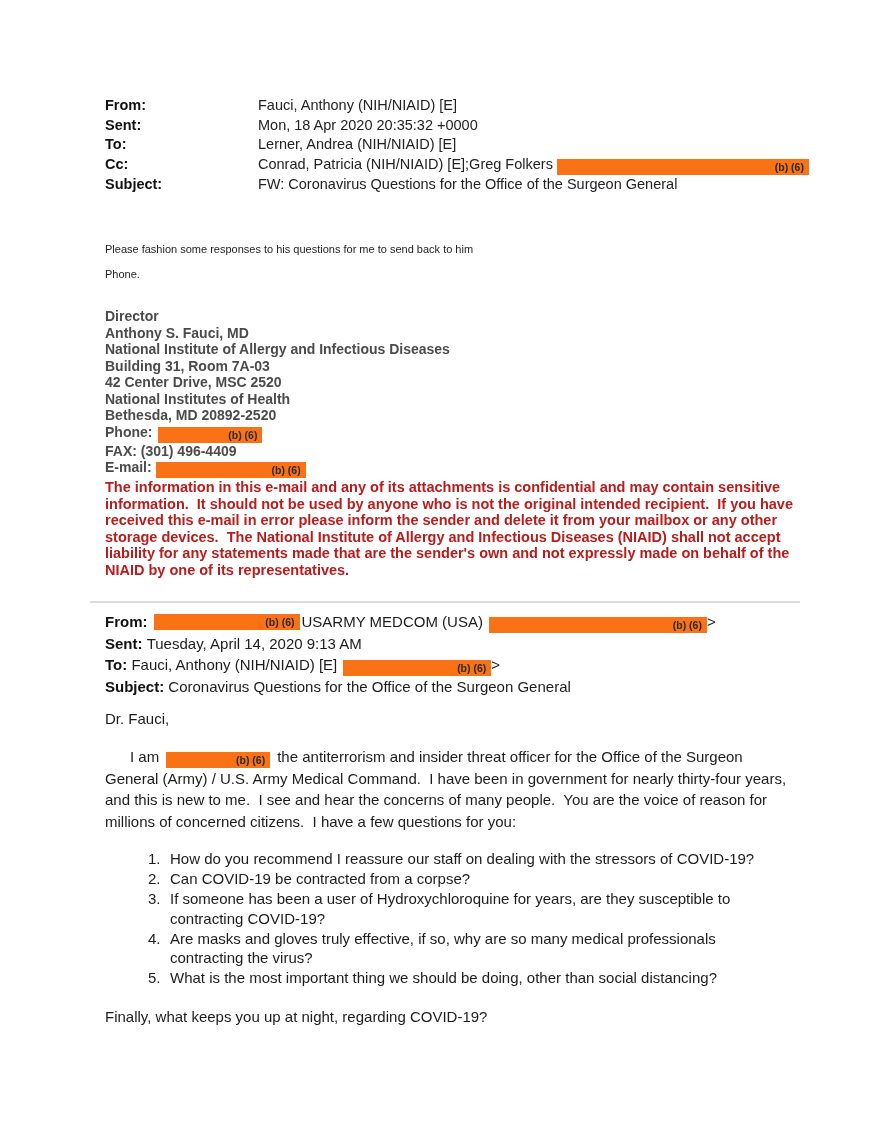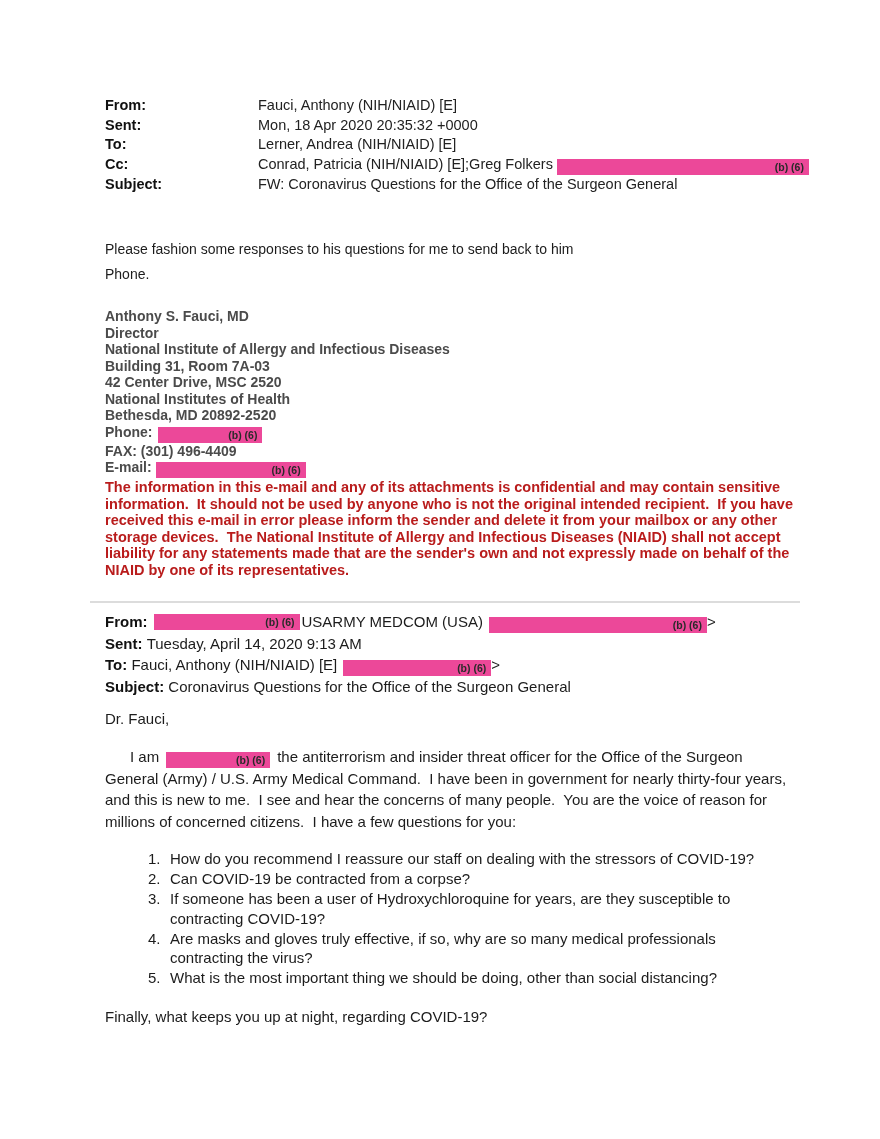--- a/index.html
+++ b/index.html
@@ -16,39 +16,39 @@
     padding:96px 104px 40px 105px;
     filter:blur(0.25px);
   }
   
   .hdr1-row{display:flex;font-size:14.5px;line-height:19.5px;color:#222;}
   .hdr1-label{width:153px;font-weight:bold;flex:none;color:#111;}
   .hdr1-value{white-space:nowrap;}
   
   .redact{
     display:inline-block;
-    background:#ec4899;
+    background:#f97316;
     text-align:right;
     box-sizing:border-box;
     padding:1px 5px 1px 4px;
     font-size:10.5px;
     font-weight:bold;
     color:#2a2a2a;
     line-height:14px;
     vertical-align:-2px;
   }
   .rw-cc{width:252px;margin-left:4px;}
   .rw-phone{width:104px;margin-left:6px;}
   .rw-email{width:150px;margin-left:4px;}
   .rw-from2a{width:146px;margin:0 2px 0 6px;vertical-align:1px;}
   .rw-from2b{width:218px;margin-left:6px;}
   .rw-to2{width:148px;margin-left:6px;}
   .rw-iam{width:104px;margin:0 7px;}
   
-  .body1{margin-top:43px;font-size:14px;line-height:25px;color:#1c1c1c;}
+  .body1{margin-top:43px;font-size:11px;line-height:25px;color:#1c1c1c;}
   
   .sig{margin-top:21px;font-size:14px;line-height:16.5px;font-weight:bold;color:#4b4b4b;}
   .sig-line{white-space:nowrap;}
   
   .disclaimer{
     margin-top:1px;width:690px;
     font-size:14.5px;line-height:16.5px;font-weight:bold;color:#b91c1c;
     white-space:pre-wrap;
   }
   
@@ -95,22 +95,22 @@
       <span class="hdr1-value">FW: Coronavirus Questions for the Office of the Surgeon General</span>
     </div>
   </div>
 
   <div class="body1">
     <div>Please fashion some responses to his questions for me to send back to him</div>
     <div>Phone.</div>
   </div>
 
   <div class="sig">
+    <div class="sig-line">Director</div>
     <div class="sig-line">Anthony S. Fauci, MD</div>
-    <div class="sig-line">Director</div>
     <div class="sig-line">National Institute of Allergy and Infectious Diseases</div>
     <div class="sig-line">Building 31, Room 7A-03</div>
     <div class="sig-line">42 Center Drive, MSC 2520</div>
     <div class="sig-line">National Institutes of Health</div>
     <div class="sig-line">Bethesda, MD 20892-2520</div>
     <div class="sig-line"><span>Phone:</span><span class="redact rw-phone"><span>(b) (6)</span></span></div>
     <div class="sig-line">FAX: (301) 496-4409</div>
     <div class="sig-line"><span>E-mail:</span><span class="redact rw-email"><span>(b) (6)</span></span></div>
   </div>
 

